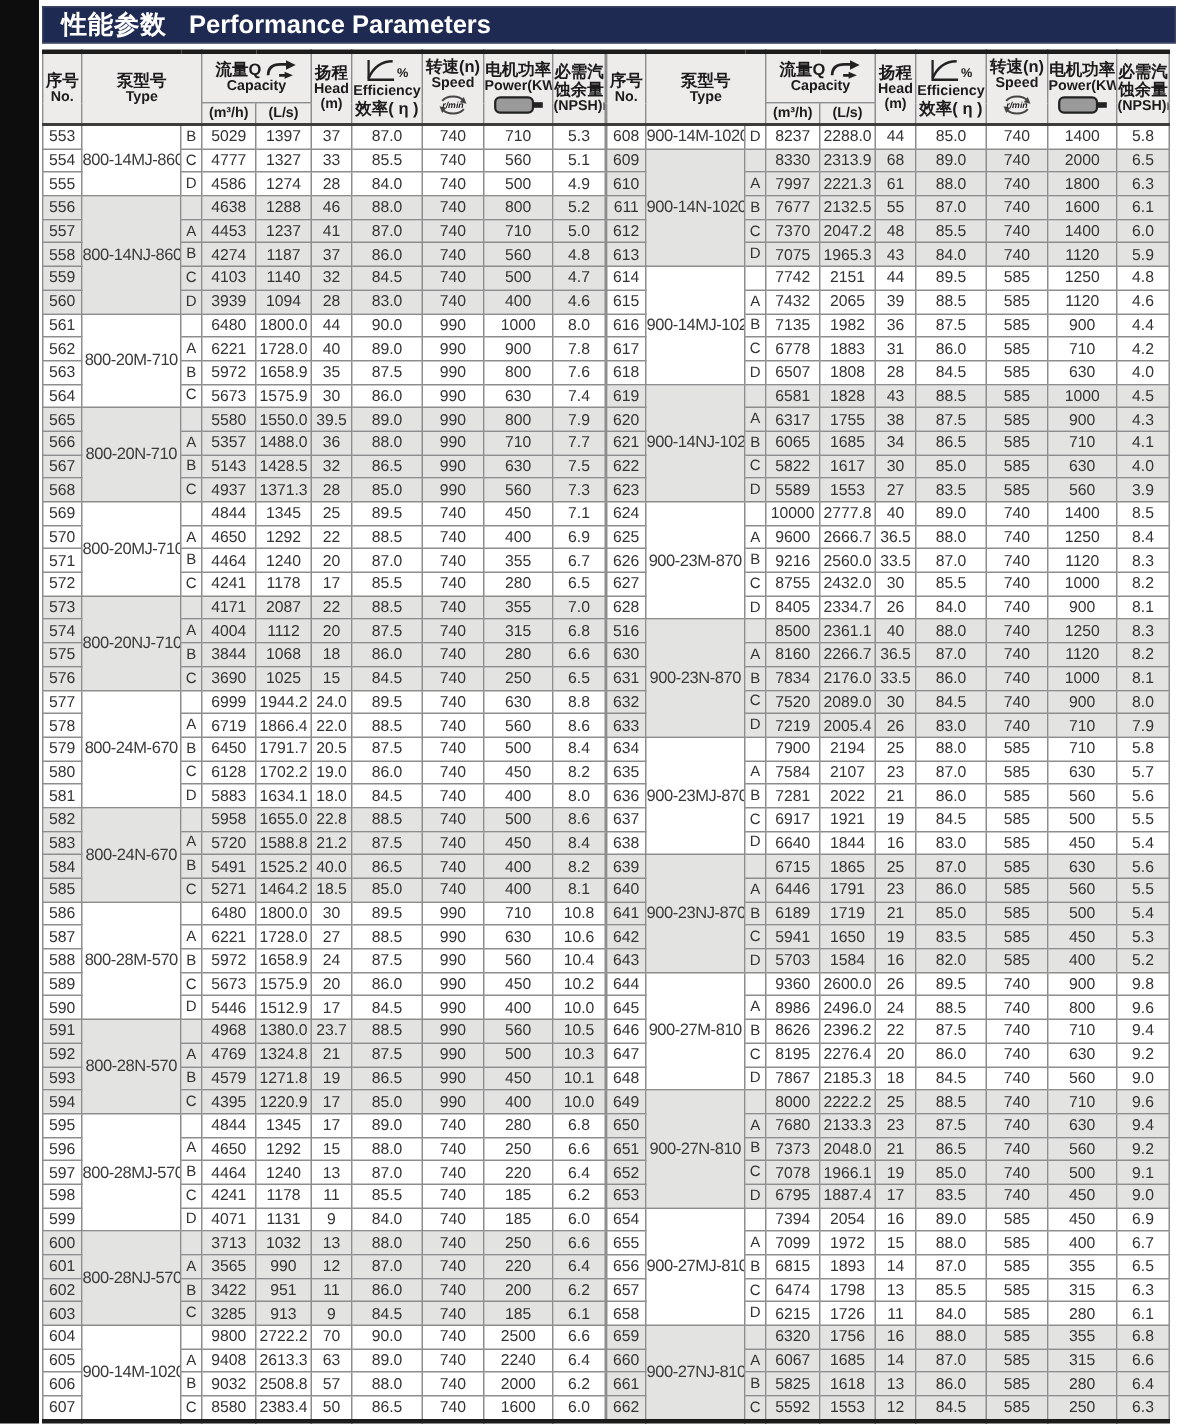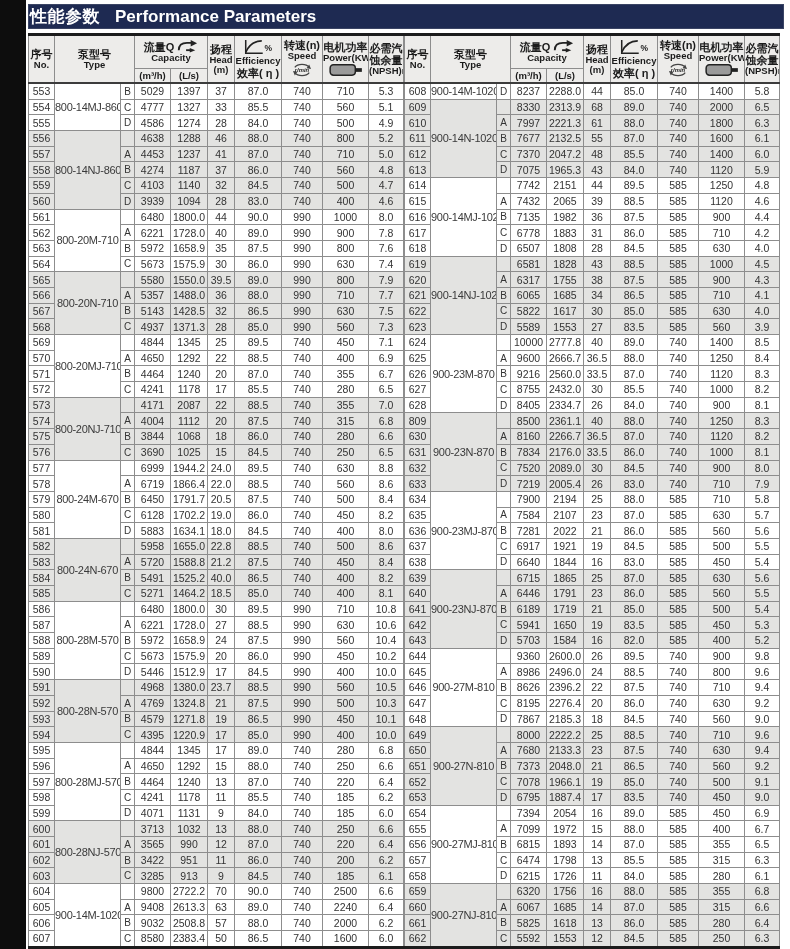--- a/index.html
+++ b/index.html
@@ -8,21 +8,21 @@
     font-family:"Liberation Sans", sans-serif; overflow:hidden;
   }
   .page-edge {
     position:absolute; left:0; top:0; width:26px; height:949px;
     background:#0d0d0d;
   }
   .content { position:absolute; left:28px; top:0; width:756px; }
   .title-bar {
     margin-top:4px; height:25px; background:var(--title-bg,#1e2a52);
     color:var(--title-text,#fff); display:flex; align-items:center;
-    padding-left:1px; box-sizing:border-box; border:1px solid #3a4464;
+    padding-left:12px; box-sizing:border-box; border:1px solid #3a4464;
   }
   .title-cn { font-weight:bold; font-size:17px; letter-spacing:0.5px; }
   .title-en { font-weight:bold; font-size:17px; margin-left:15px; }
   .tables { display:flex; margin-top:4px; }
   table {
     border-collapse:collapse; table-layout:fixed; width:326px;
     border-top:3px solid #1c1c1c; border-bottom:3px solid #1c1c1c;
   }
   th, td {
     border:1px solid var(--border-c,#8d8d8d); text-align:center; padding:0;
@@ -1068,21 +1068,21 @@
             <td class="c-var">D</td>
             <td>8405</td>
             <td>2334.7</td>
             <td>26</td>
             <td>84.0</td>
             <td>740</td>
             <td>900</td>
             <td>8.1</td>
           </tr>
           <tr class="shaded">
-            <td class="c-no">809</td>
+            <td class="c-no">516</td>
             <td class="c-model" rowspan="5">900-23N-870</td>
             <td class="c-var"></td>
             <td>8500</td>
             <td>2361.1</td>
             <td>40</td>
             <td>88.0</td>
             <td>740</td>
             <td>1250</td>
             <td>8.3</td>
           </tr>

